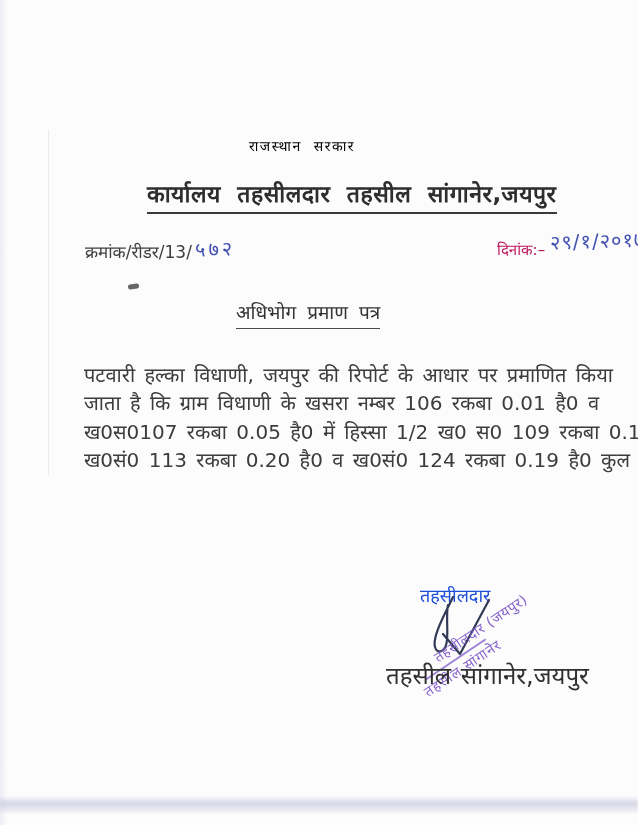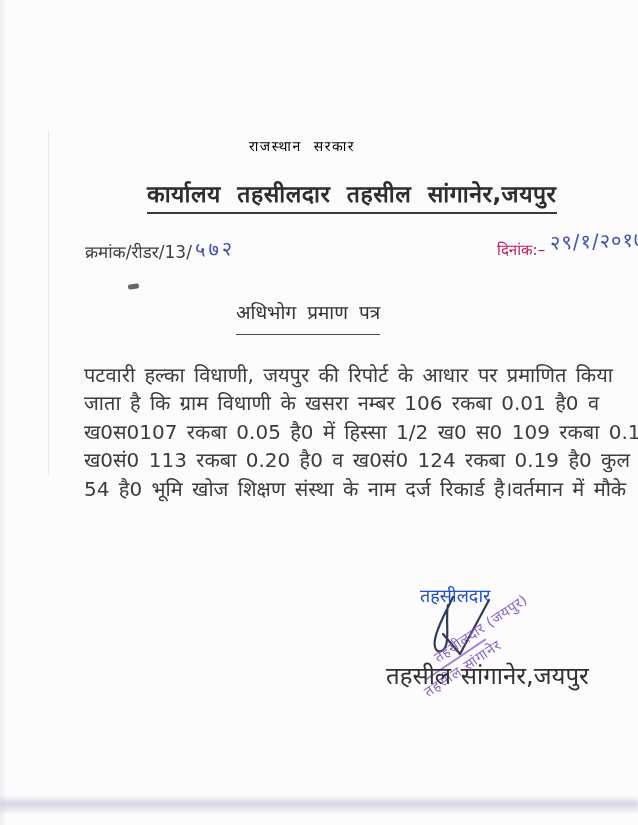--- a/index.html
+++ b/index.html
@@ -28,21 +28,21 @@
   .hand{color:#4351b0;}
   .serial-hand{display:inline-block;font-size:20px;letter-spacing:3px;margin-left:3px;
     transform:rotate(-2deg);position:relative;top:-2px;}
   .date-label{left:497px;top:239px;font-size:15px;color:#be185d;}
   .date-hand{left:550px;top:227px;font-size:20px;letter-spacing:1px;transform:rotate(-2deg);}
 
   .ink-smudge{left:128px;top:284px;width:11px;height:5px;background:#4b4b4b;border-radius:2px;
     opacity:.85;transform:rotate(-8deg);}
 
   .doc-title{left:236px;top:299px;font-size:19px;word-spacing:5px;color:#333;
-    border-bottom:1.5px solid #4a4a4a;padding-bottom:9px;}
+    border-bottom:1.5px solid #4a4a4a;padding-bottom:3px;}
 
   .body-block{left:84px;top:361px;width:545px;}
   .body-line{height:28.4px;font-size:20px;word-spacing:3px;color:#3c3c3c;white-space:nowrap;}
 
   .sig-designation{left:420px;top:583px;font-size:18px;color:#1d4ed8;}
   .sig-svg{left:424px;top:596px;}
 
   .stamp{left:408px;top:628px;width:168px;text-align:center;
     transform:rotate(-34deg);transform-origin:40% 60%;
     color:#7b55c8;opacity:.92;line-height:1;}
@@ -71,21 +71,20 @@
 
   <div class="abs ink-smudge"></div>
 
   <div class="abs doc-title">अधिभोग प्रमाण पत्र</div>
 
   <div class="abs body-block">
     <div class="body-line">पटवारी हल्का विधाणी, जयपुर की रिपोर्ट के आधार पर प्रमाणित किया</div>
     <div class="body-line">जाता है कि ग्राम विधाणी के खसरा नम्बर 106 रकबा 0.01 है0 व</div>
     <div class="body-line">ख0स0107 रकबा 0.05 है0 में हिस्सा 1/2 ख0 स0 109 रकबा 0.12 है0</div>
     <div class="body-line">ख0सं0 113 रकबा 0.20 है0 व ख0सं0 124 रकबा 0.19 है0 कुल रकबा 0.</div>
-    <div class="body-line">54 है0 भूमि खोज शिक्षण संस्था के नाम दर्ज रिकार्ड है।वर्तमान में मौके</div>
   </div>
 
   <div class="abs sig-designation">तहसीलदार</div>
 
   <svg class="abs sig-svg" width="74" height="64" viewBox="0 0 74 64">
     <g fill="none" stroke="#333a55" stroke-width="2.2" stroke-linecap="round" stroke-linejoin="round">
       <path d="M 29,1 C 22,16 8,40 11,51 C 13,59 22,56 23,44 C 24,33 22,18 24,9"></path>
       <path d="M 19,38 L 36,58 L 65,4"></path>
     </g>
   </svg>

